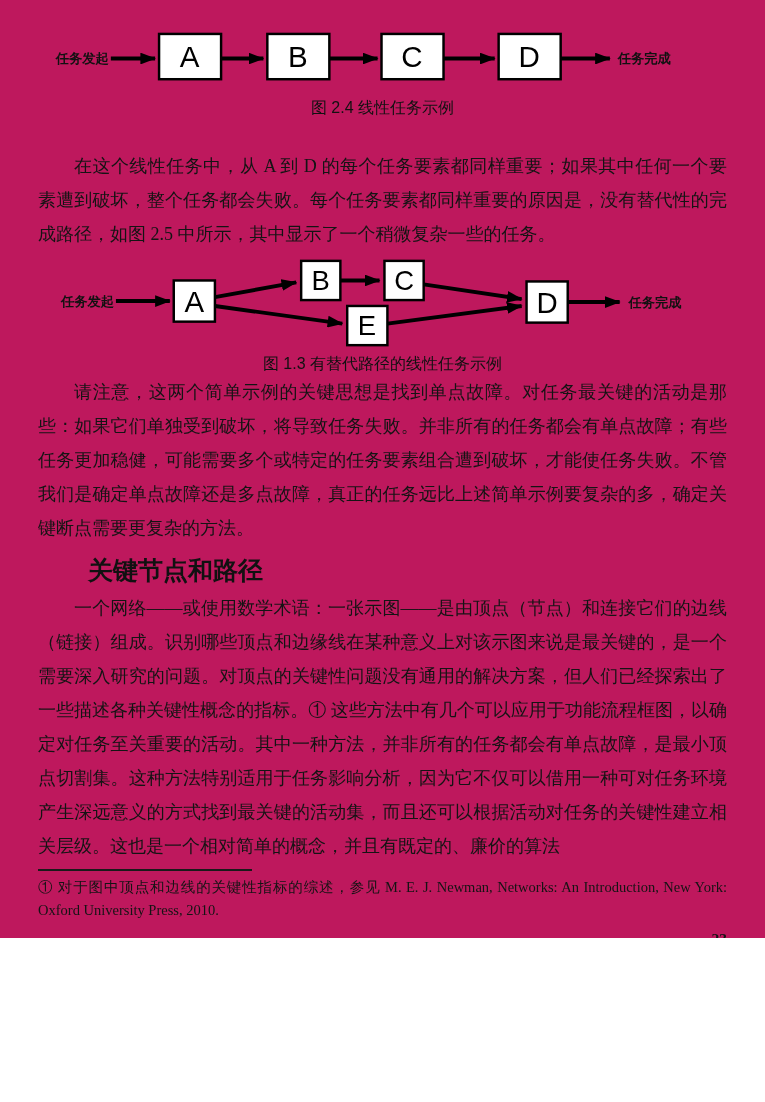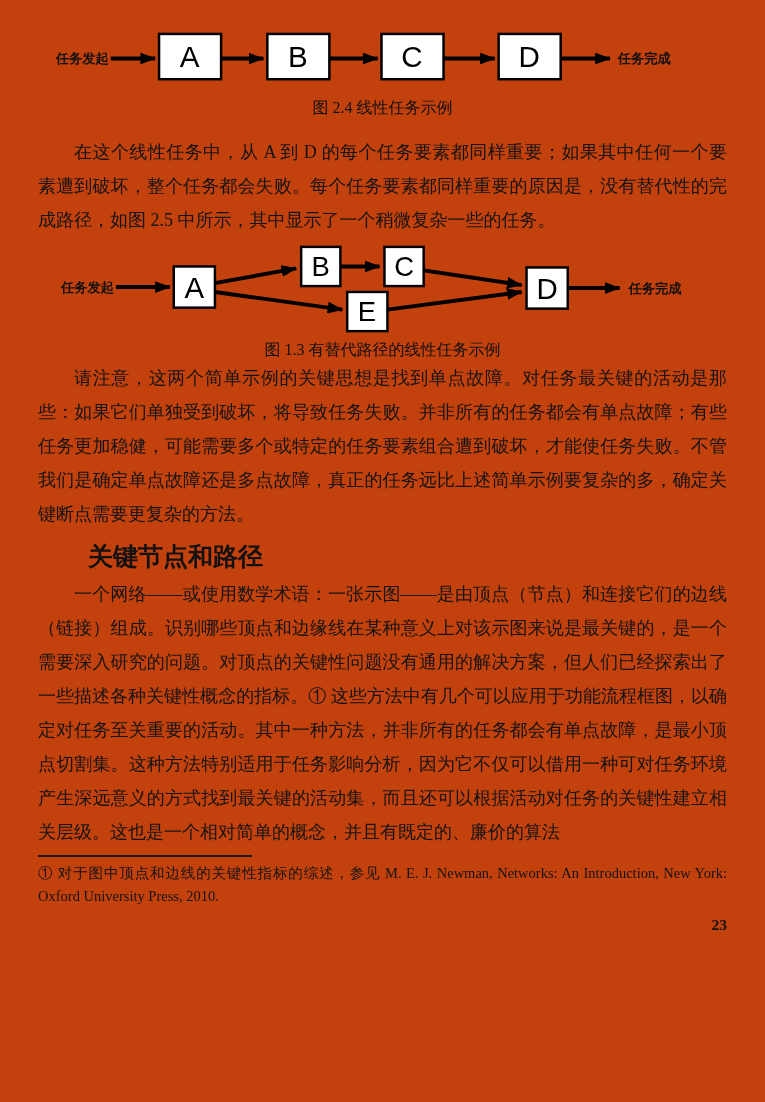--- a/index.html
+++ b/index.html
@@ -1,35 +1,35 @@
 <!DOCTYPE html>
 <html><head>
 <meta charset="utf-8">
 <style>
   * { margin:0; padding:0; box-sizing:border-box; }
   html,body { background:#ffffff; }
   .page {
     position:relative;
-    width:765px; height:1102px;
-    background:#c2410c;
+    width:765px; height:938px;
+    background:#be185d;
     overflow:hidden;
     font-family:"Liberation Serif", serif;
     color:#141414;
   }
   .content { padding:26px 38px 0 38px; }
 
   
   figure { display:block; }
   .fig svg { display:block; margin:0 auto; }
   figcaption {
     text-align:center;
     font-size:16px;
     line-height:22px;
     color:#111;
-    font-family:Liberation Serif, serif;
+    font-family:Liberation Sans, sans-serif;
   }
   .fig-25 { margin-top:4px; }
 
   
   .dg-cn {
     font-family:"Liberation Sans", sans-serif;
     font-weight:700;
     font-size:13.5px;
     fill:#111;
   }
@@ -42,21 +42,21 @@
   .dg-line { stroke:#000; stroke-width:4; }
 
   
   p.body {
     font-size:18px;
     line-height:34px;
     text-align:justify;
     text-indent:2em;
     color:#141414;
   }
-  .p1 { margin-top:16px; }
+  .p1 { margin-top:30px; }
   .p2 { margin-top:12px; }
   .heading {
     font-family:"Liberation Sans", sans-serif;
     font-weight:700;
     font-size:25px;
     line-height:34px;
     text-indent:2em;
     margin:8px 0 4px 0;
     color:#111;
   }

